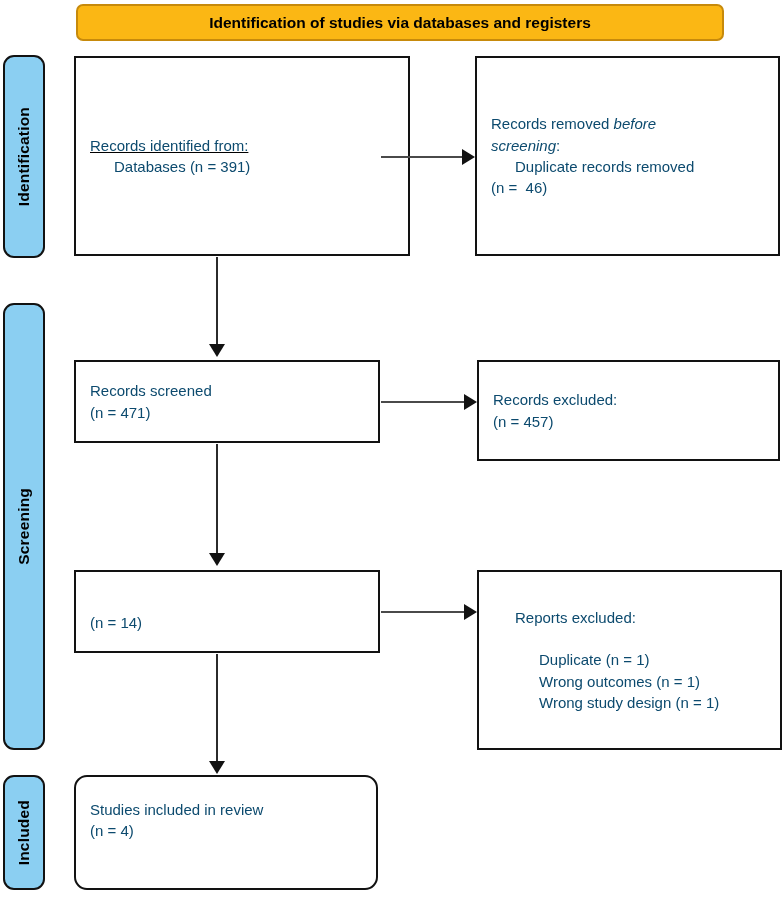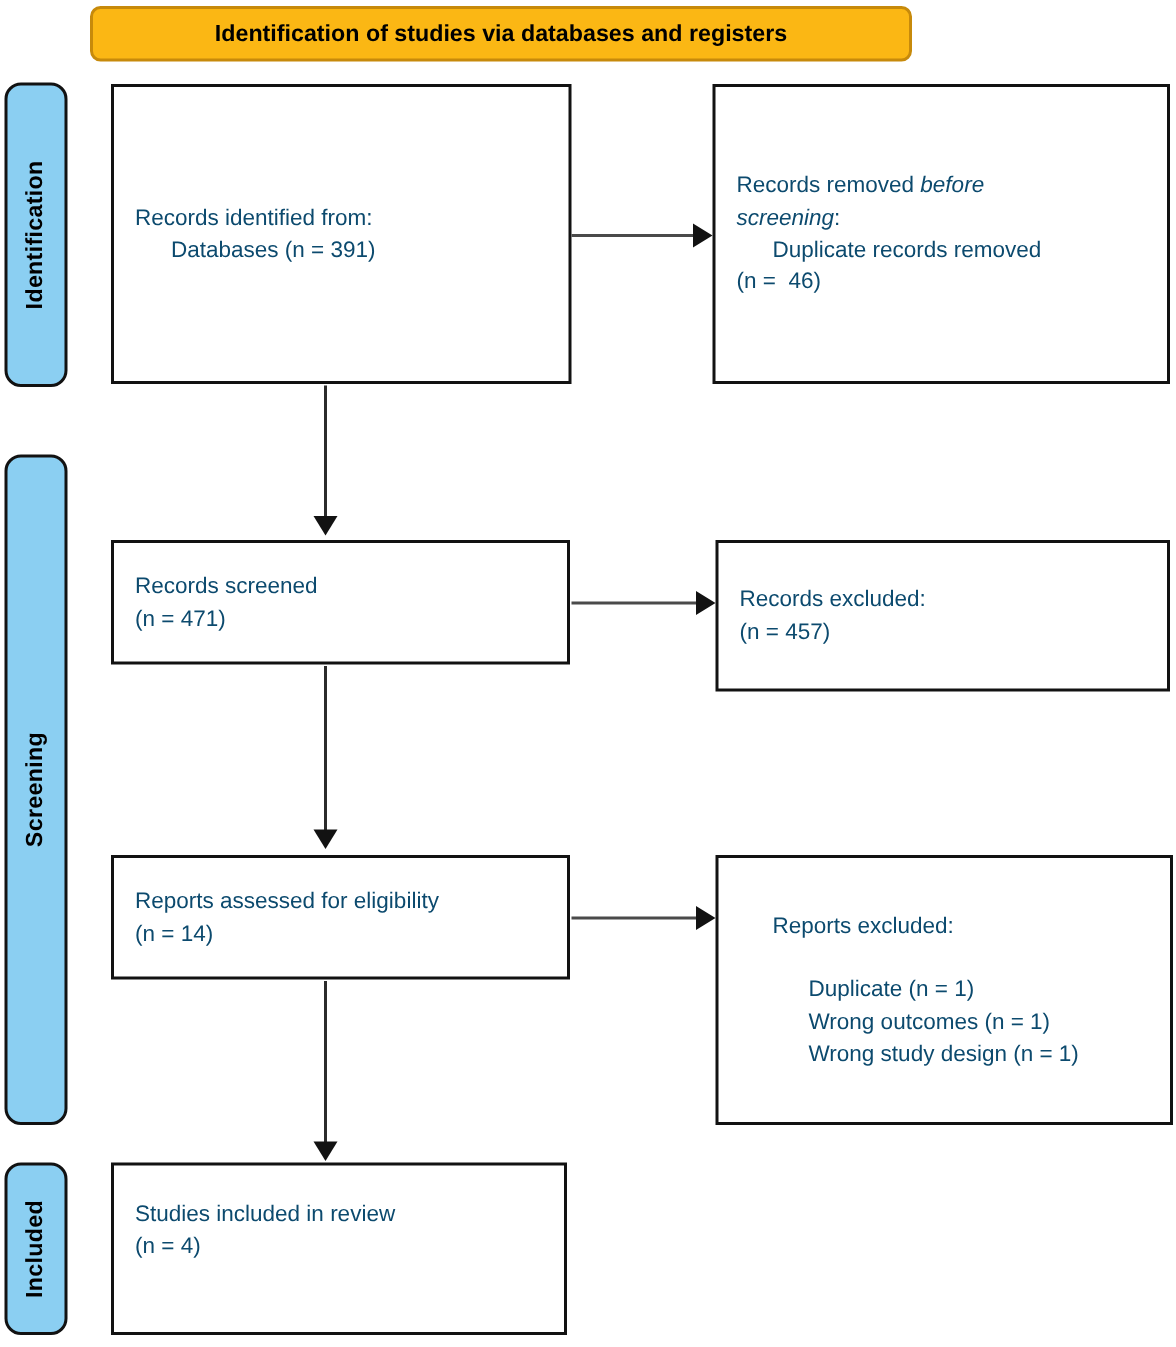--- a/index.html
+++ b/index.html
@@ -104,37 +104,37 @@
     border-top: 8px solid transparent;
     border-bottom: 8px solid transparent;
     border-left: 13px solid #121212;
   }
 </style>
 </head>
 <body>
 
 <div id="canvas">
 
-  <div class="section-banner" style="left:60px; top:4px; width:548px; height:37px;">
+  <div class="section-banner" style="left:76px; top:4px; width:648px; height:37px;">
     <span class="section-banner-label">Identification of studies via databases and registers</span>
   </div>
 
   <div class="phase-bar" style="left:3px; top:55px; width:42px; height:203px;">
     <span class="phase-bar-label">Identification</span>
   </div>
 
   <div class="phase-bar" style="left:3px; top:303px; width:42px; height:447px;">
     <span class="phase-bar-label">Screening</span>
   </div>
 
   <div class="phase-bar" style="left:3px; top:775px; width:42px; height:115px;">
     <span class="phase-bar-label">Included</span>
   </div>
 
-  <div class="flow-box" style="left:74px; top:56px; width:307px; height:200px;">
+  <div class="flow-box" style="left:74px; top:56px; width:336px; height:200px;text-decoration:underline;">
     <div class="box-text"><span>Records identified from:</span><br><span class="indent">Databases (n = 391)</span></div>
   </div>
 
   <div class="flow-box" style="left:475px; top:56px; width:305px; height:200px;">
     <div class="box-text"><span>Records removed </span><em>before</em><br><em>screening</em><span>:</span><br><span class="indent">Duplicate records removed</span><br><span>(n =  46)</span></div>
   </div>
 
   <div class="conn-h" style="left:381px; top:156px; width:84px;"></div>
   <div class="arrow-right" style="left:462px; top:149px;"></div>
 
@@ -149,30 +149,30 @@
     <div class="box-text"><span>Records excluded:</span><br><span>(n = 457)</span></div>
   </div>
 
   <div class="conn-h" style="left:381px; top:401px; width:86px;"></div>
   <div class="arrow-right" style="left:464px; top:394px;"></div>
 
   <div class="conn-v" style="left:216px; top:444px; height:110px;"></div>
   <div class="arrow-down" style="left:209px; top:553px;"></div>
 
   <div class="flow-box" style="left:74px; top:570px; width:306px; height:83px;">
-    <div class="box-text"><span>Reports assessed for eligibility</span><br><span>(n = 14)</span></div>
+    <div class="box-text"><br><span>(n = 14)</span></div>
   </div>
 
   <div class="flow-box" style="left:477px; top:570px; width:305px; height:180px;padding-left:24px;">
     <div class="box-text" style="padding-left:12px;"><span>Reports excluded:</span><br><br><span class="indent">Duplicate (n = 1)</span><br><span class="indent">Wrong outcomes (n = 1)</span><br><span class="indent">Wrong study design (n = 1)</span></div>
   </div>
 
   <div class="conn-h" style="left:381px; top:611px; width:86px;"></div>
   <div class="arrow-right" style="left:464px; top:604px;"></div>
 
   <div class="conn-v" style="left:216px; top:654px; height:108px;"></div>
   <div class="arrow-down" style="left:209px; top:761px;"></div>
 
-  <div class="flow-box top-aligned" style="left:74px; top:775px; width:304px; height:115px; padding-top:22px;">
+  <div class="flow-box top-aligned" style="left:74px; top:775px; width:304px; height:115px; padding-top:22px;border-radius:13px;">
     <div class="box-text"><span>Studies included in review</span><br><span>(n = 4)</span></div>
   </div>
 
 </div>
 
 </body></html>

